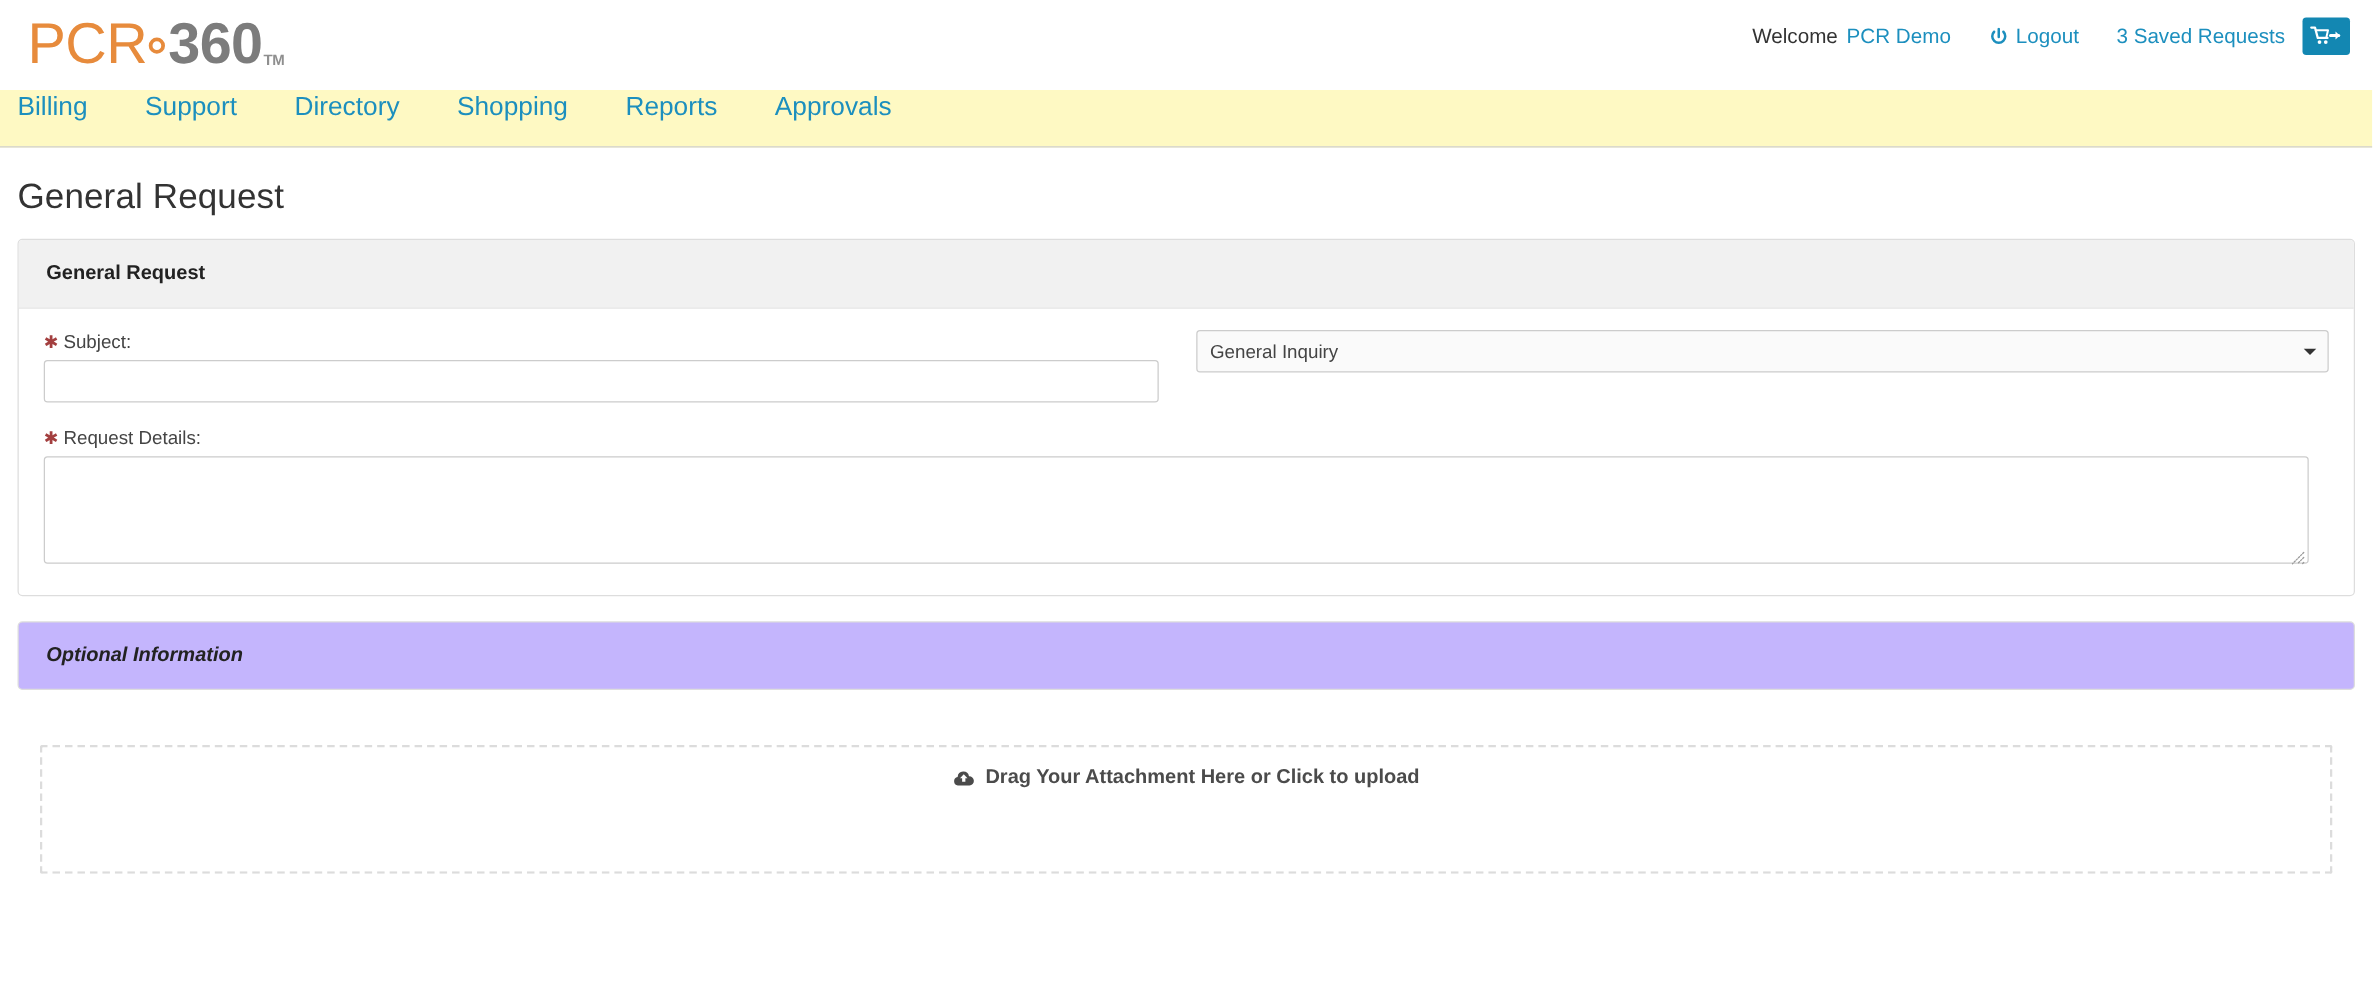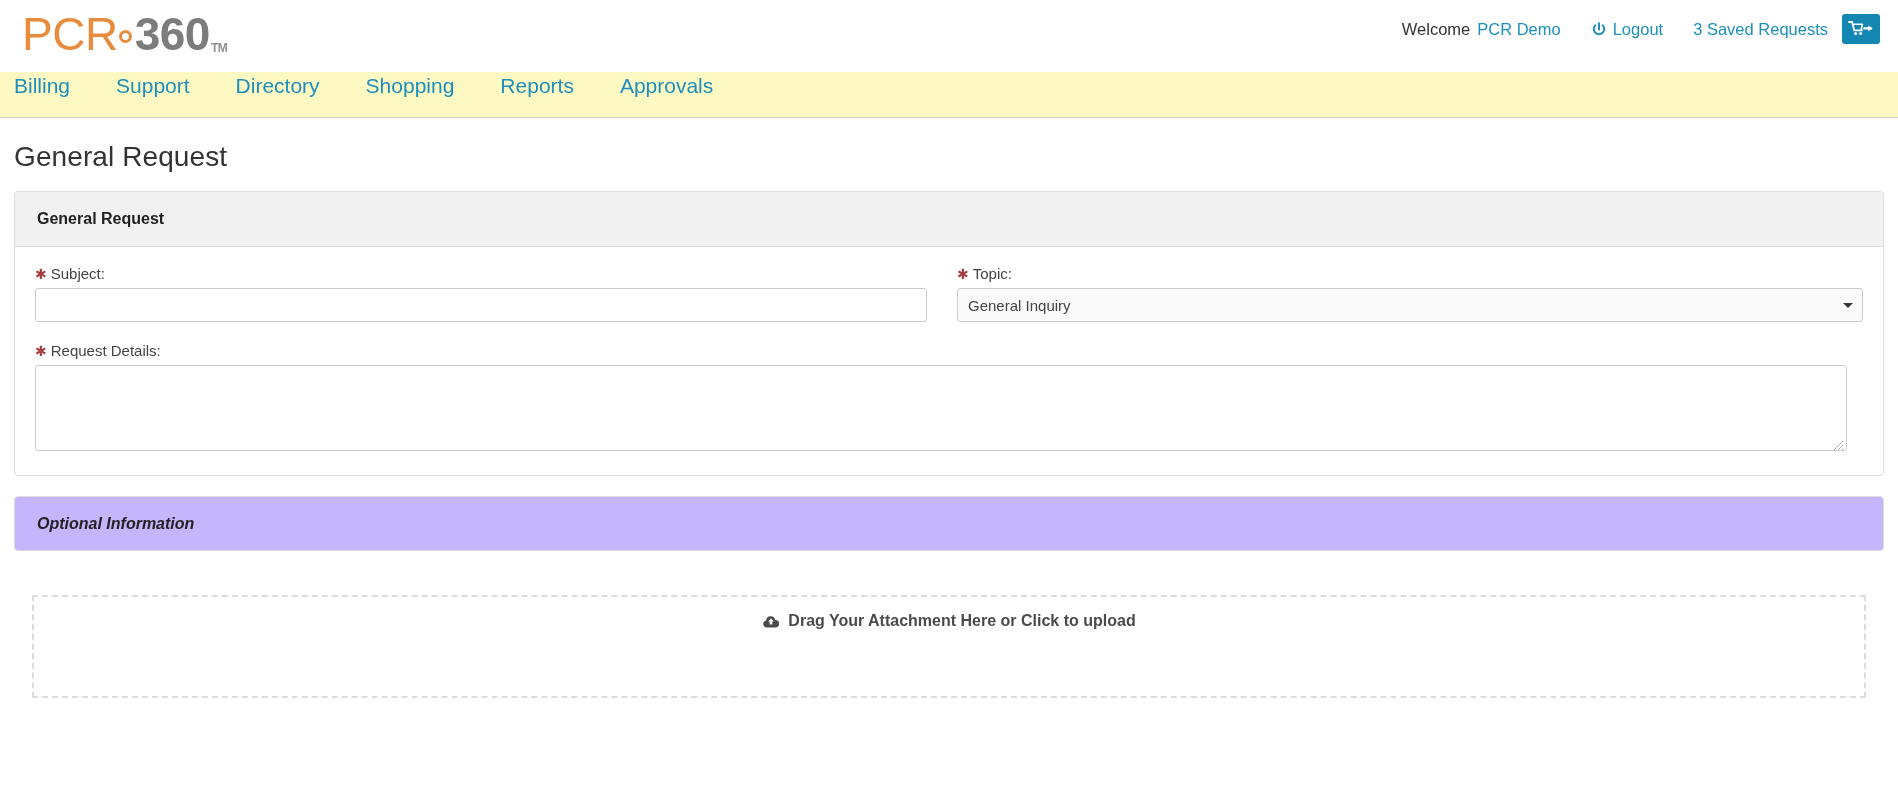--- a/index.html
+++ b/index.html
@@ -331,23 +331,20 @@
             <div class="form-group">
               <label class="ctl-label">
                 <span class="req-star">✱</span><span>Subject:</span>
               </label>
               <input class="text-input" type="text" value="" style="">
             </div>
           </div>
 
           <div class="form-col right">
             <div class="form-group">
-              <label class="ctl-label">
-                <span class="req-star">✱</span><span>Topic:</span>
-              </label>
               <div class="select-wrap">
                 <div class="select-box">General Inquiry</div>
                 <span class="select-caret"></span>
               </div>
             </div>
           </div>
 
         </div>
 
         <div class="details-group">

